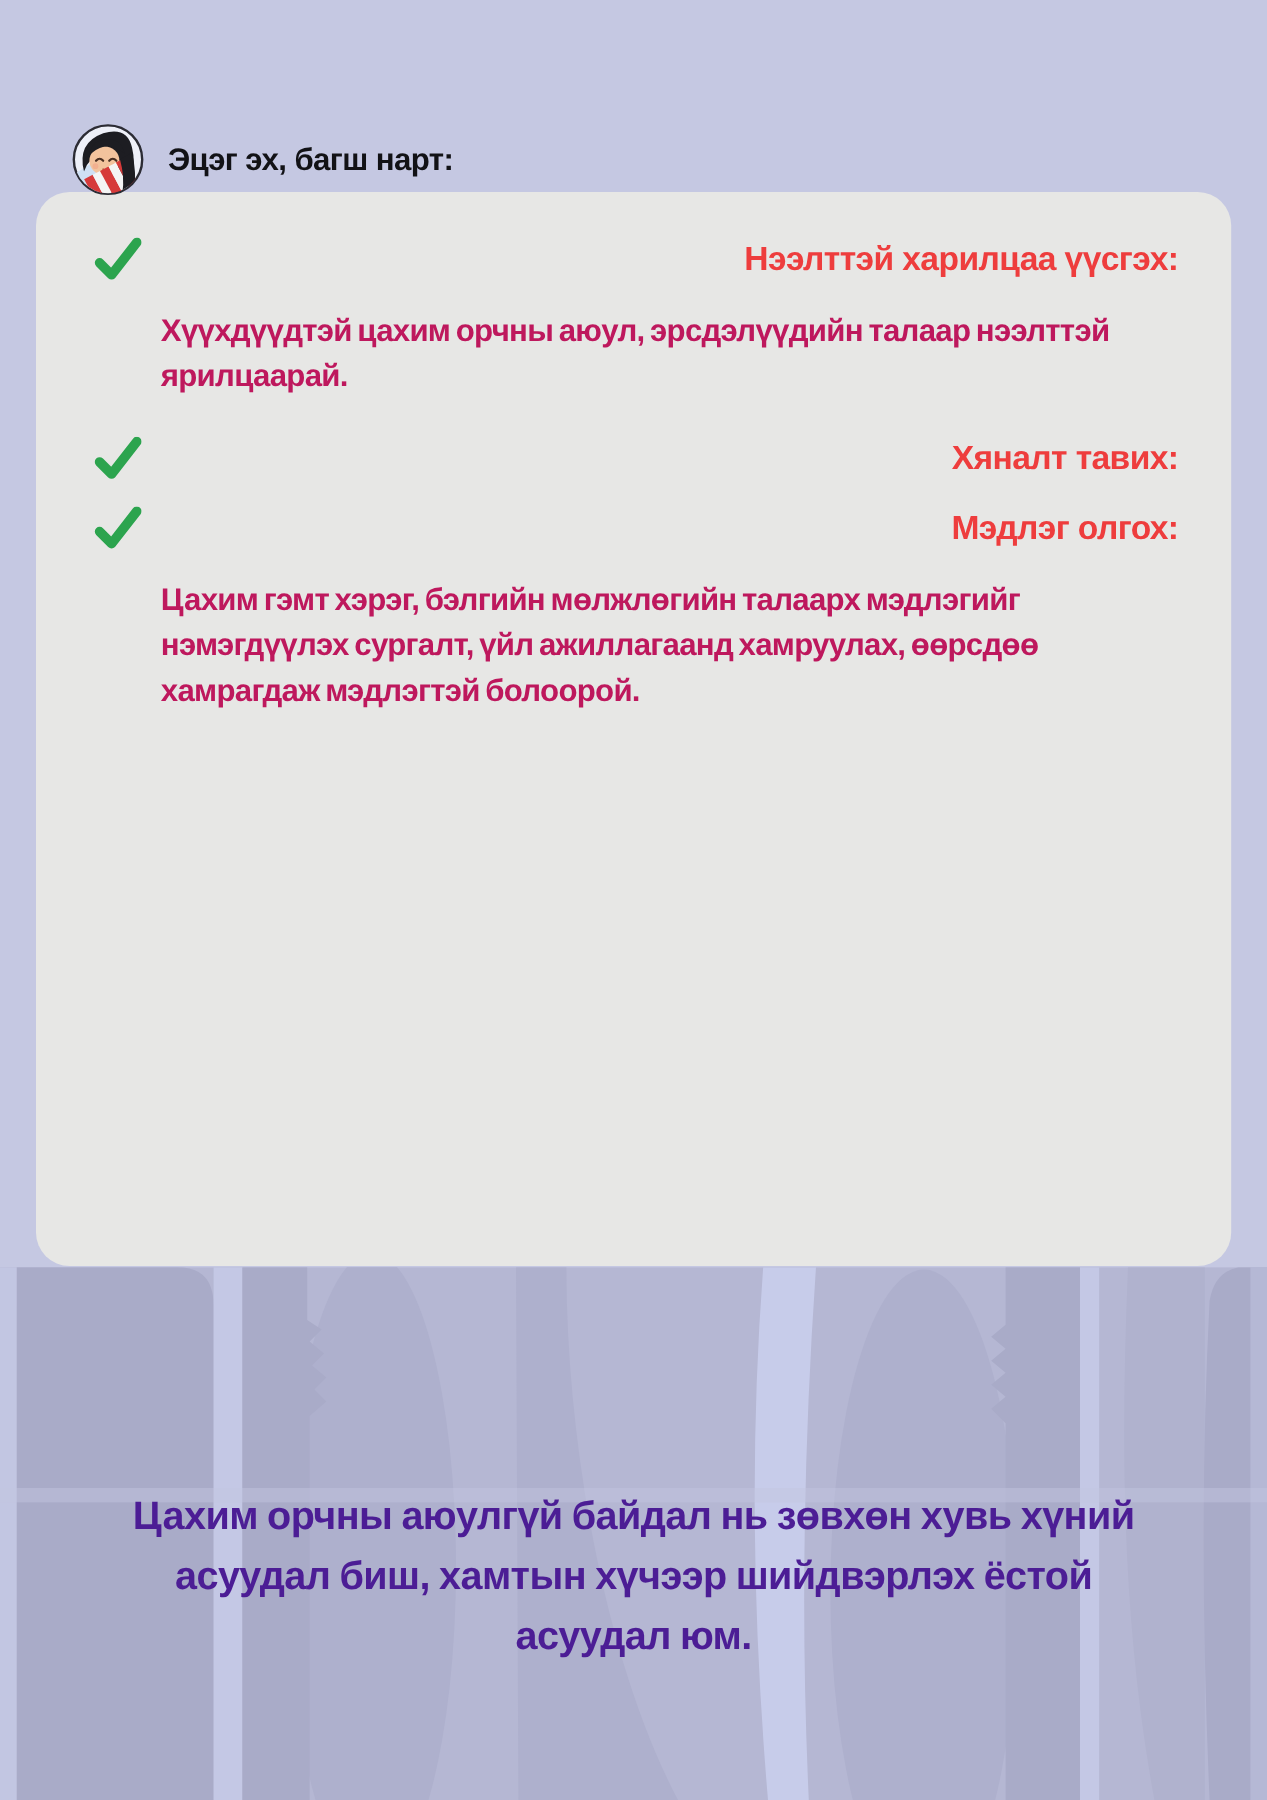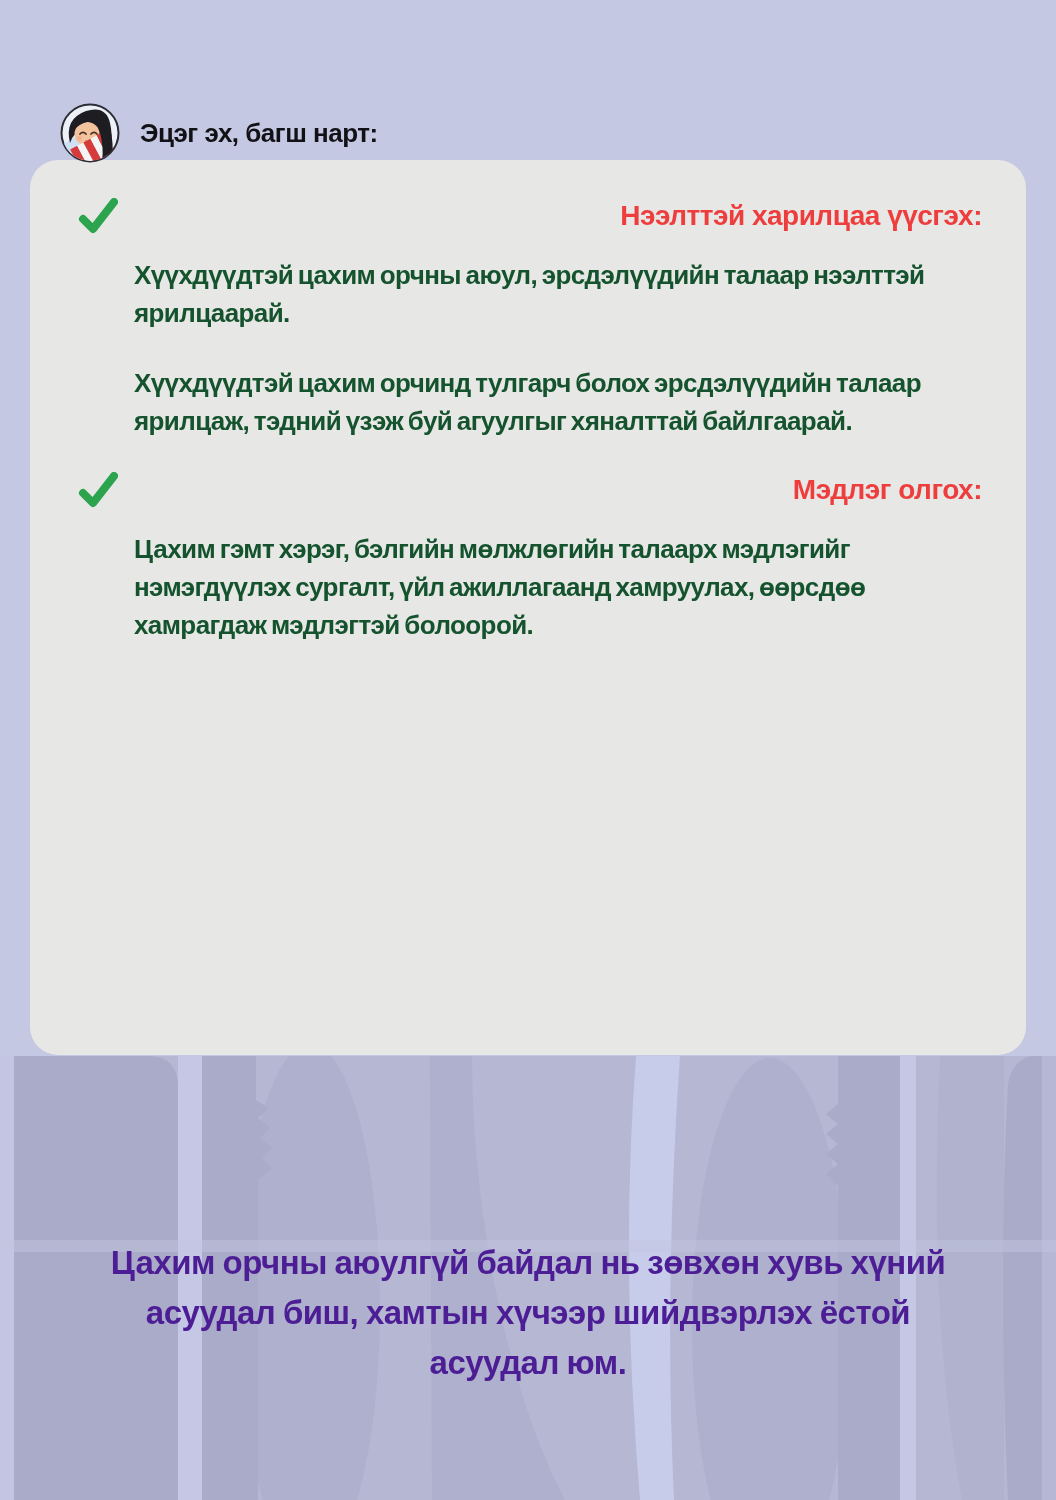--- a/index.html
+++ b/index.html
@@ -36,21 +36,21 @@
     justify-content:space-between;
   }
   .check{width:40px;height:36px;display:block;flex:0 0 auto;}
   .stitle{
     font-size:28px;font-weight:700;
     color:var(--accent-red,#ee3d3d);
     letter-spacing:-0.5px;
   }
   .card p{
     margin:0 0 32px 0;
-    font-size:26px;font-weight:700;color:#14532d;
+    font-size:26px;font-weight:700;color:#be185d;
     line-height:38px;letter-spacing:-0.6px;word-spacing:-2px;
     max-width:856px;
   }
   .footer-quote{
     position:absolute;left:78px;top:1238px;width:900px;z-index:2;
     text-align:center;
     font-size:33px;font-weight:700;color:#4c1d95;
     line-height:50px;letter-spacing:-0.5px;word-spacing:-1px;
   }
 </style>
@@ -121,21 +121,26 @@
   <div class="card">
 
     <div class="title-row">
       <svg class="check" viewBox="0 0 40 36">
         <path d="M5 21 L15 31 L36 4" fill="none" stroke="#2ca44e" stroke-width="8" stroke-linecap="round" stroke-linejoin="round"></path>
       </svg>
       <span class="stitle">Нээлттэй харилцаа үүсгэх:</span>
     </div>
     <p>Хүүхдүүдтэй цахим орчны аюул, эрсдэлүүдийн талаар нээлттэй ярилцаарай.</p>
 
-    <p>Хүүхдүүдтэй цахим орчинд тулгарч болох эрсдэлүүдийн талаар ярилцаж, тэдний үзэж буй агуулгыг хяналттай байлгаарай.</p>
+    <div class="title-row">
+      <svg class="check" viewBox="0 0 40 36">
+        <path d="M5 21 L15 31 L36 4" fill="none" stroke="#2ca44e" stroke-width="8" stroke-linecap="round" stroke-linejoin="round"></path>
+      </svg>
+      <span class="stitle">Хяналт тавих:</span>
+    </div>
 
     <div class="title-row">
       <svg class="check" viewBox="0 0 40 36">
         <path d="M5 21 L15 31 L36 4" fill="none" stroke="#2ca44e" stroke-width="8" stroke-linecap="round" stroke-linejoin="round"></path>
       </svg>
       <span class="stitle">Мэдлэг олгох:</span>
     </div>
     <p>Цахим гэмт хэрэг, бэлгийн мөлжлөгийн талаарх мэдлэгийг нэмэгдүүлэх сургалт, үйл ажиллагаанд хамруулах, өөрсдөө хамрагдаж мэдлэгтэй болоорой.</p>
 
   </div>

